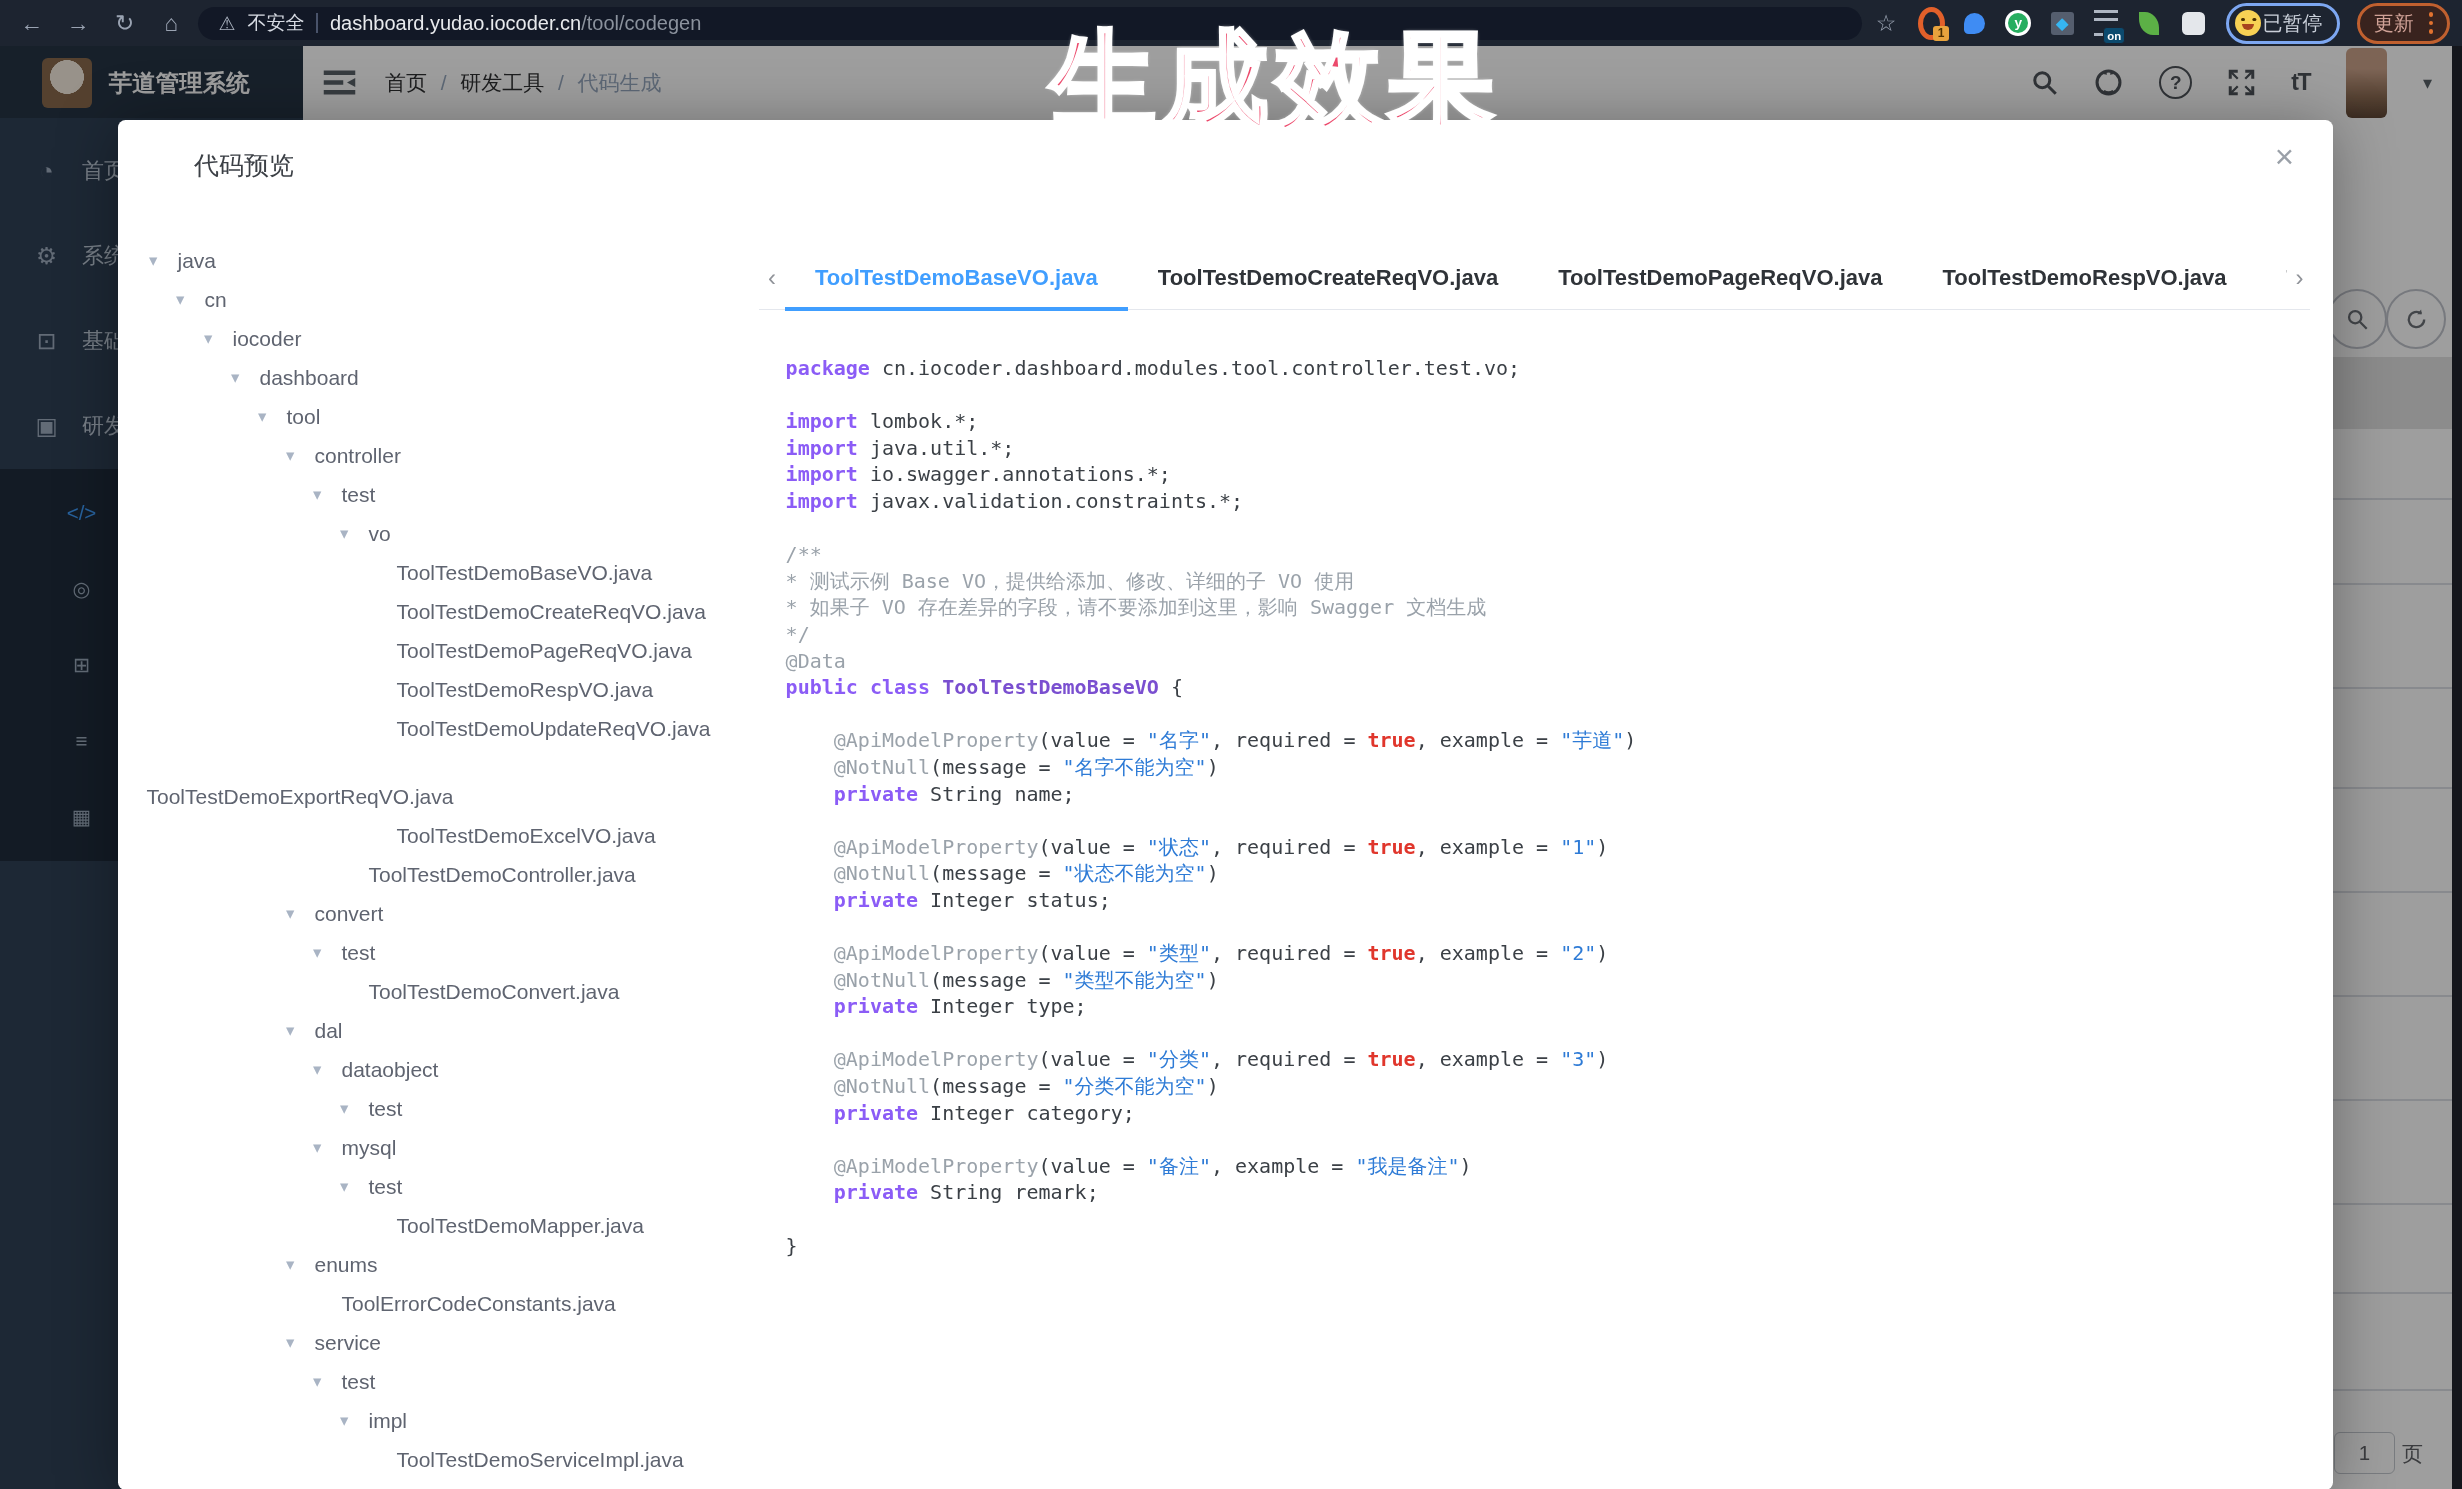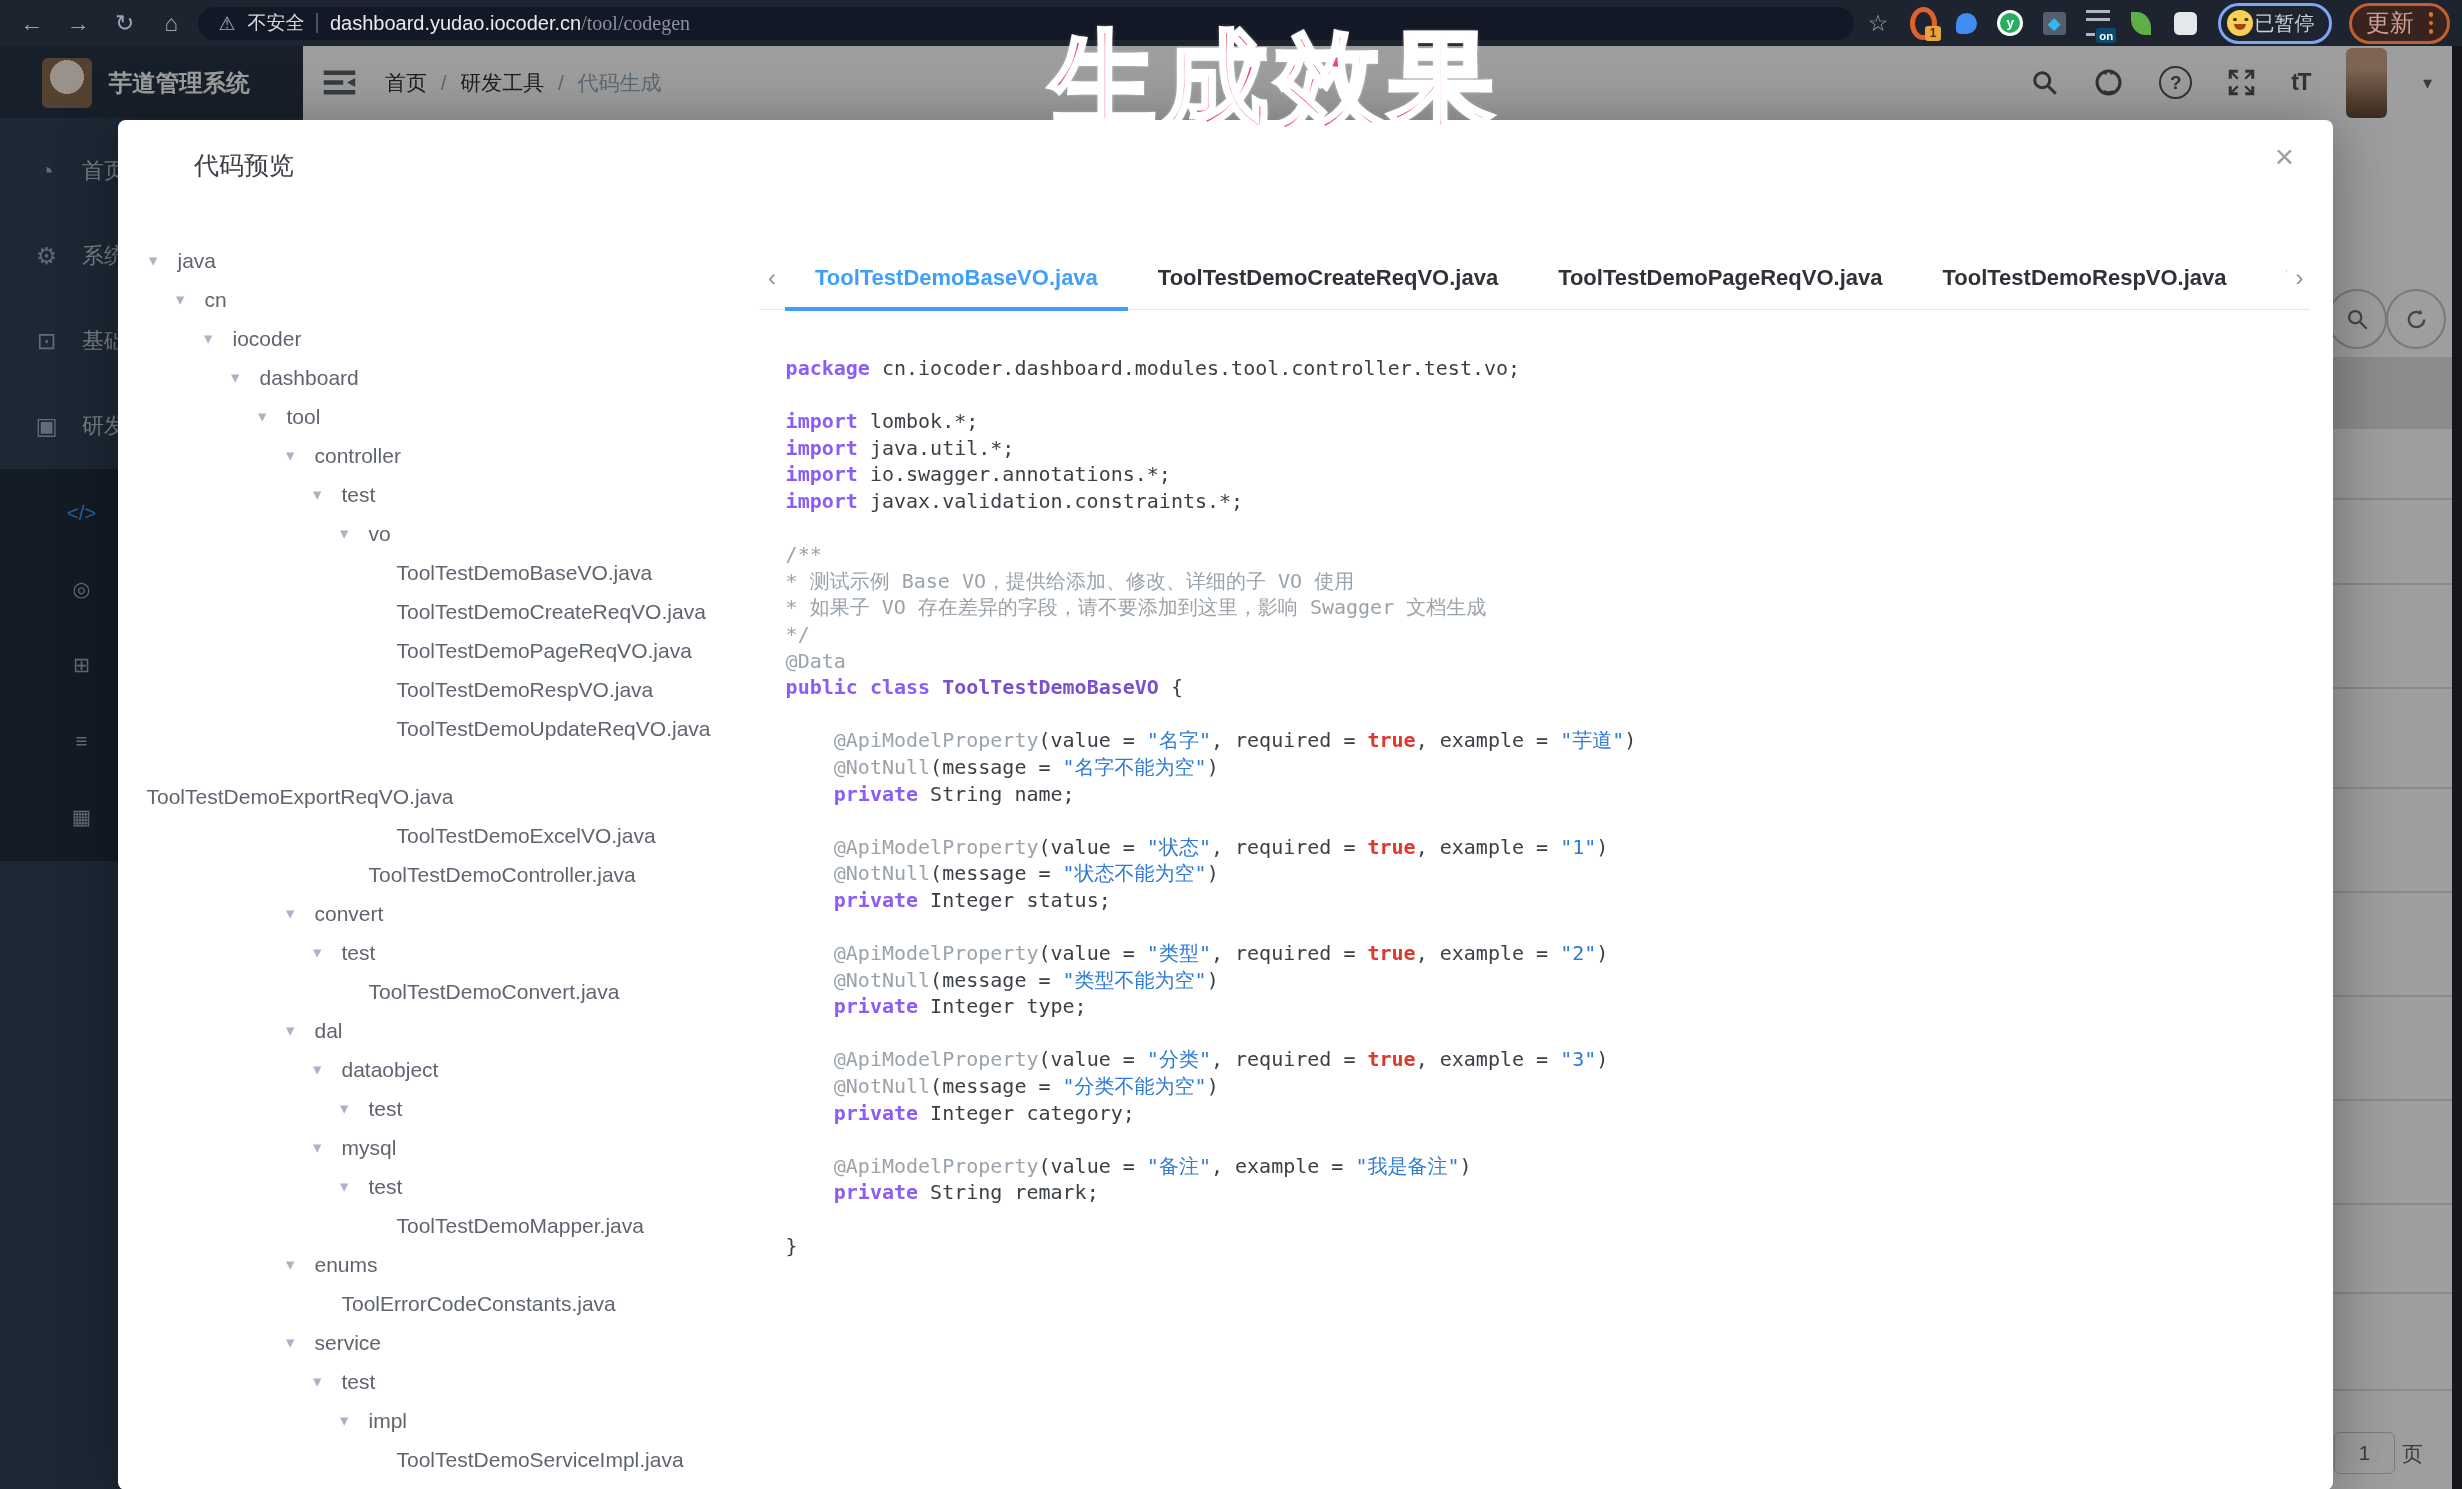--- a/index.html
+++ b/index.html
@@ -9,21 +9,21 @@
   
   .browser-bar{position:absolute;top:0;left:0;right:0;height:46px;background:#1d2430;
     display:flex;align-items:center;padding:0 12px;gap:7.6px;z-index:50;}
   .nav-ic{color:#9aa3b2;font-size:23px;width:39px;text-align:center;line-height:46px;}
   .omnibox{flex:1;height:33px;background:#121826;border-radius:16.7px;display:flex;
     align-items:center;padding:0 20px;gap:12px;min-width:0;}
   .warn-ic{color:#aab2bf;font-size:19px;}
   .sec-label{color:#d6dae2;font-size:19px;white-space:nowrap;}
   .omni-div{width:1.5px;height:20px;background:#49536a;}
   .url{font-size:20px;color:#e8eaed;white-space:nowrap;overflow:hidden;}
-  .url .path{color:#8b929d;font-family:Liberation Serif, serif;}
+  .url .path{color:#8b929d;}
   .star{color:#9aa3b2;font-size:23px;margin:0 6px;}
   .exts{display:flex;align-items:center;gap:16.7px;margin:0 7.6px;}
   .ext{position:relative;width:27px;height:27px;display:flex;align-items:center;justify-content:center;}
   .ext-ring{width:23px;height:23px;border:5.3px solid #e2602a;border-radius:50%;}
   .ext-badge{position:absolute;right:-4.6px;bottom:-4.6px;background:#e8a33d;color:#4d3000;
     font-size:12px;font-weight:bold;border-radius:3px;padding:0.8px 4.6px;}
   .ext-drop{width:21px;height:21px;border-radius:50% 50% 50% 4.6px;background:#3f8cf3;}
   .ext-y{width:26px;height:26px;border-radius:50%;background:#fff;display:flex;align-items:center;justify-content:center;}
   .ext-y i{width:20px;height:20px;border-radius:50%;background:#27ae60;color:#fff;font-style:normal;
     font-size:13.7px;font-weight:bold;text-align:center;line-height:20px;}
@@ -38,21 +38,21 @@
   .pill-paused{display:flex;align-items:center;gap:1px;border:3px solid #7da7f1;border-radius:21px;
     height:35px;padding:0 15px 0 6px;margin-left:4.6px;}
   .pill-paused .face{width:26px;height:26px;border-radius:50%;background:#f7d154;position:relative;}
   .pill-paused .face:before{content:"";position:absolute;left:5.3px;top:7.6px;width:3.8px;height:3.8px;border-radius:50%;
     background:#4a3000;box-shadow:11.4px 0 0 #4a3000;}
   .pill-paused .face:after{content:"";position:absolute;left:6.8px;top:14.4px;width:12px;height:6px;
     border-radius:0 0 12px 12px;background:#a8431d;}
   .pill-paused span{color:#c9cfd9;font-size:20px;}
   .pill-update{display:flex;align-items:center;gap:15px;border:3px solid #c0602f;background:#39231e;
     border-radius:21px;height:35px;padding:0 13.7px;margin-left:9px;}
-  .pill-update span{color:#cfa196;font-size:24px;}
+  .pill-update span{color:#cfa196;font-size:20px;}
   .kebab{display:flex;flex-direction:column;gap:3.8px;}
   .kebab i{width:4.6px;height:4.6px;border-radius:50%;background:#e2722f;}
 
   
   .app-header{position:absolute;top:46px;left:0;right:0;height:73px;background:#fff;z-index:1;
     border-bottom:0.8px solid #e2e2e2;}
   .logo-box{position:absolute;left:0;top:0;width:303px;height:73px;background:#263445;
     display:flex;align-items:center;gap:16.7px;padding-left:42px;box-sizing:border-box;z-index:2;}
   .logo-avatar{width:50px;height:50px;border-radius:6px;background:
     radial-gradient(circle at 50% 38%,#f5ecdf 0 42%,#8a6a4c 43%);}

